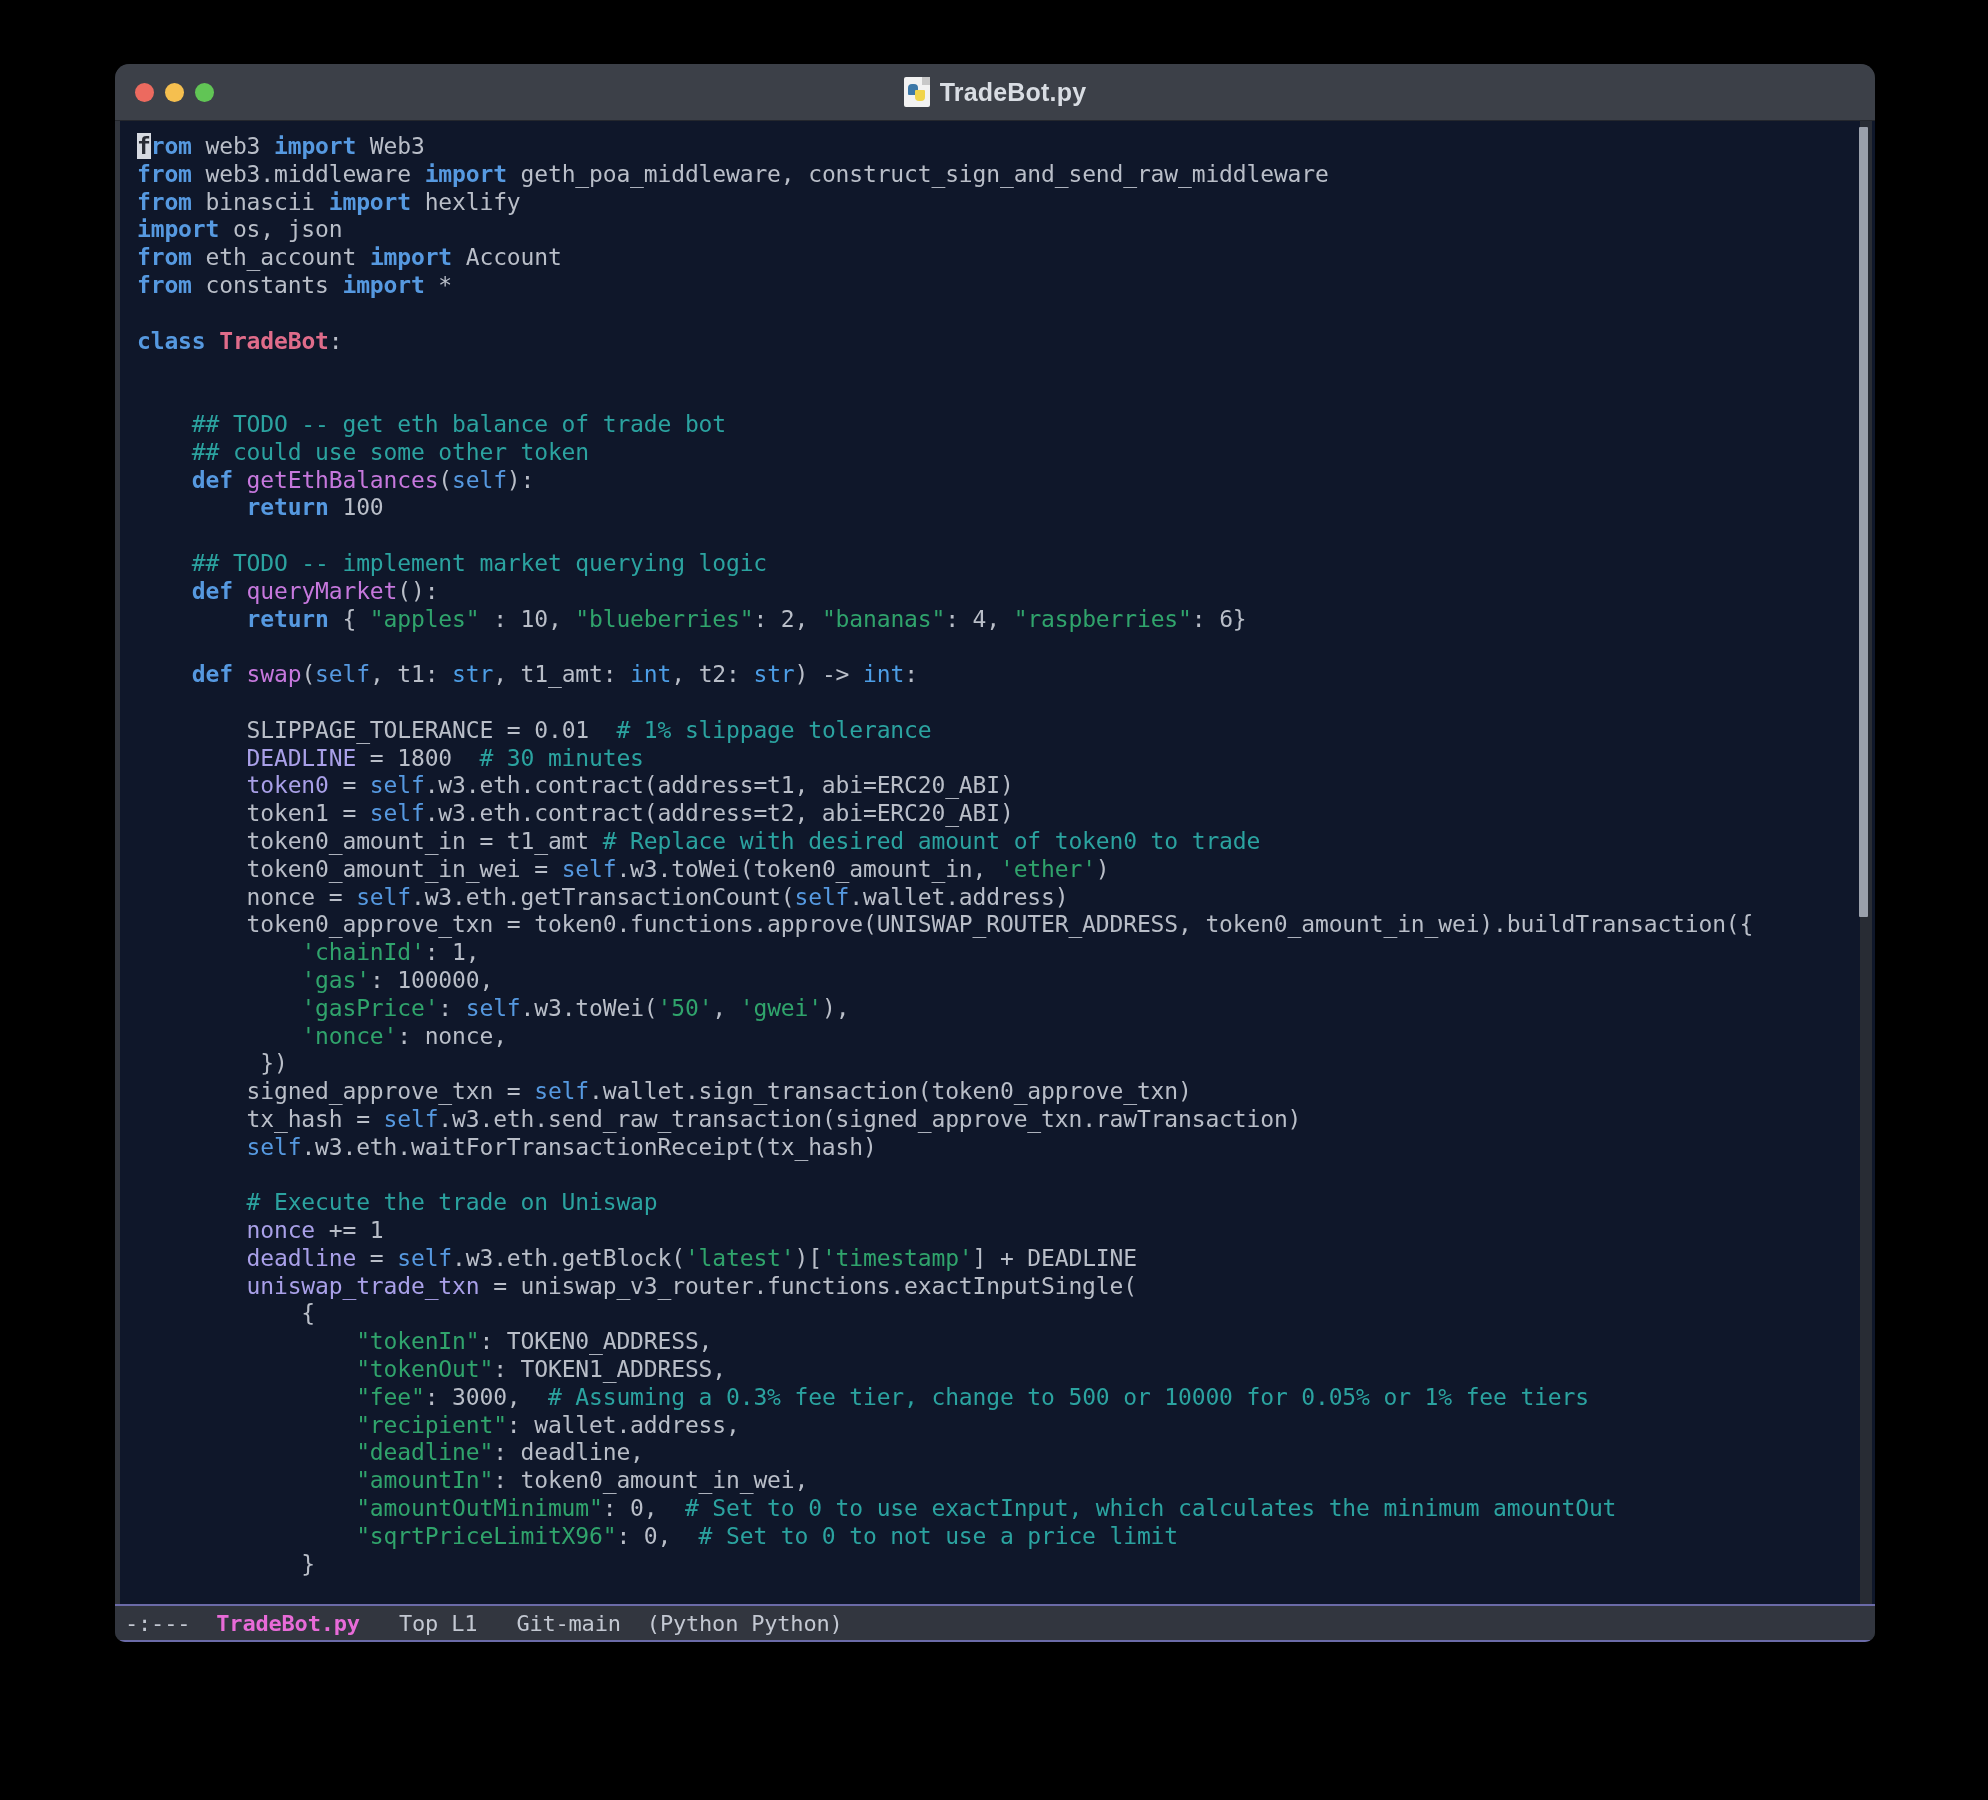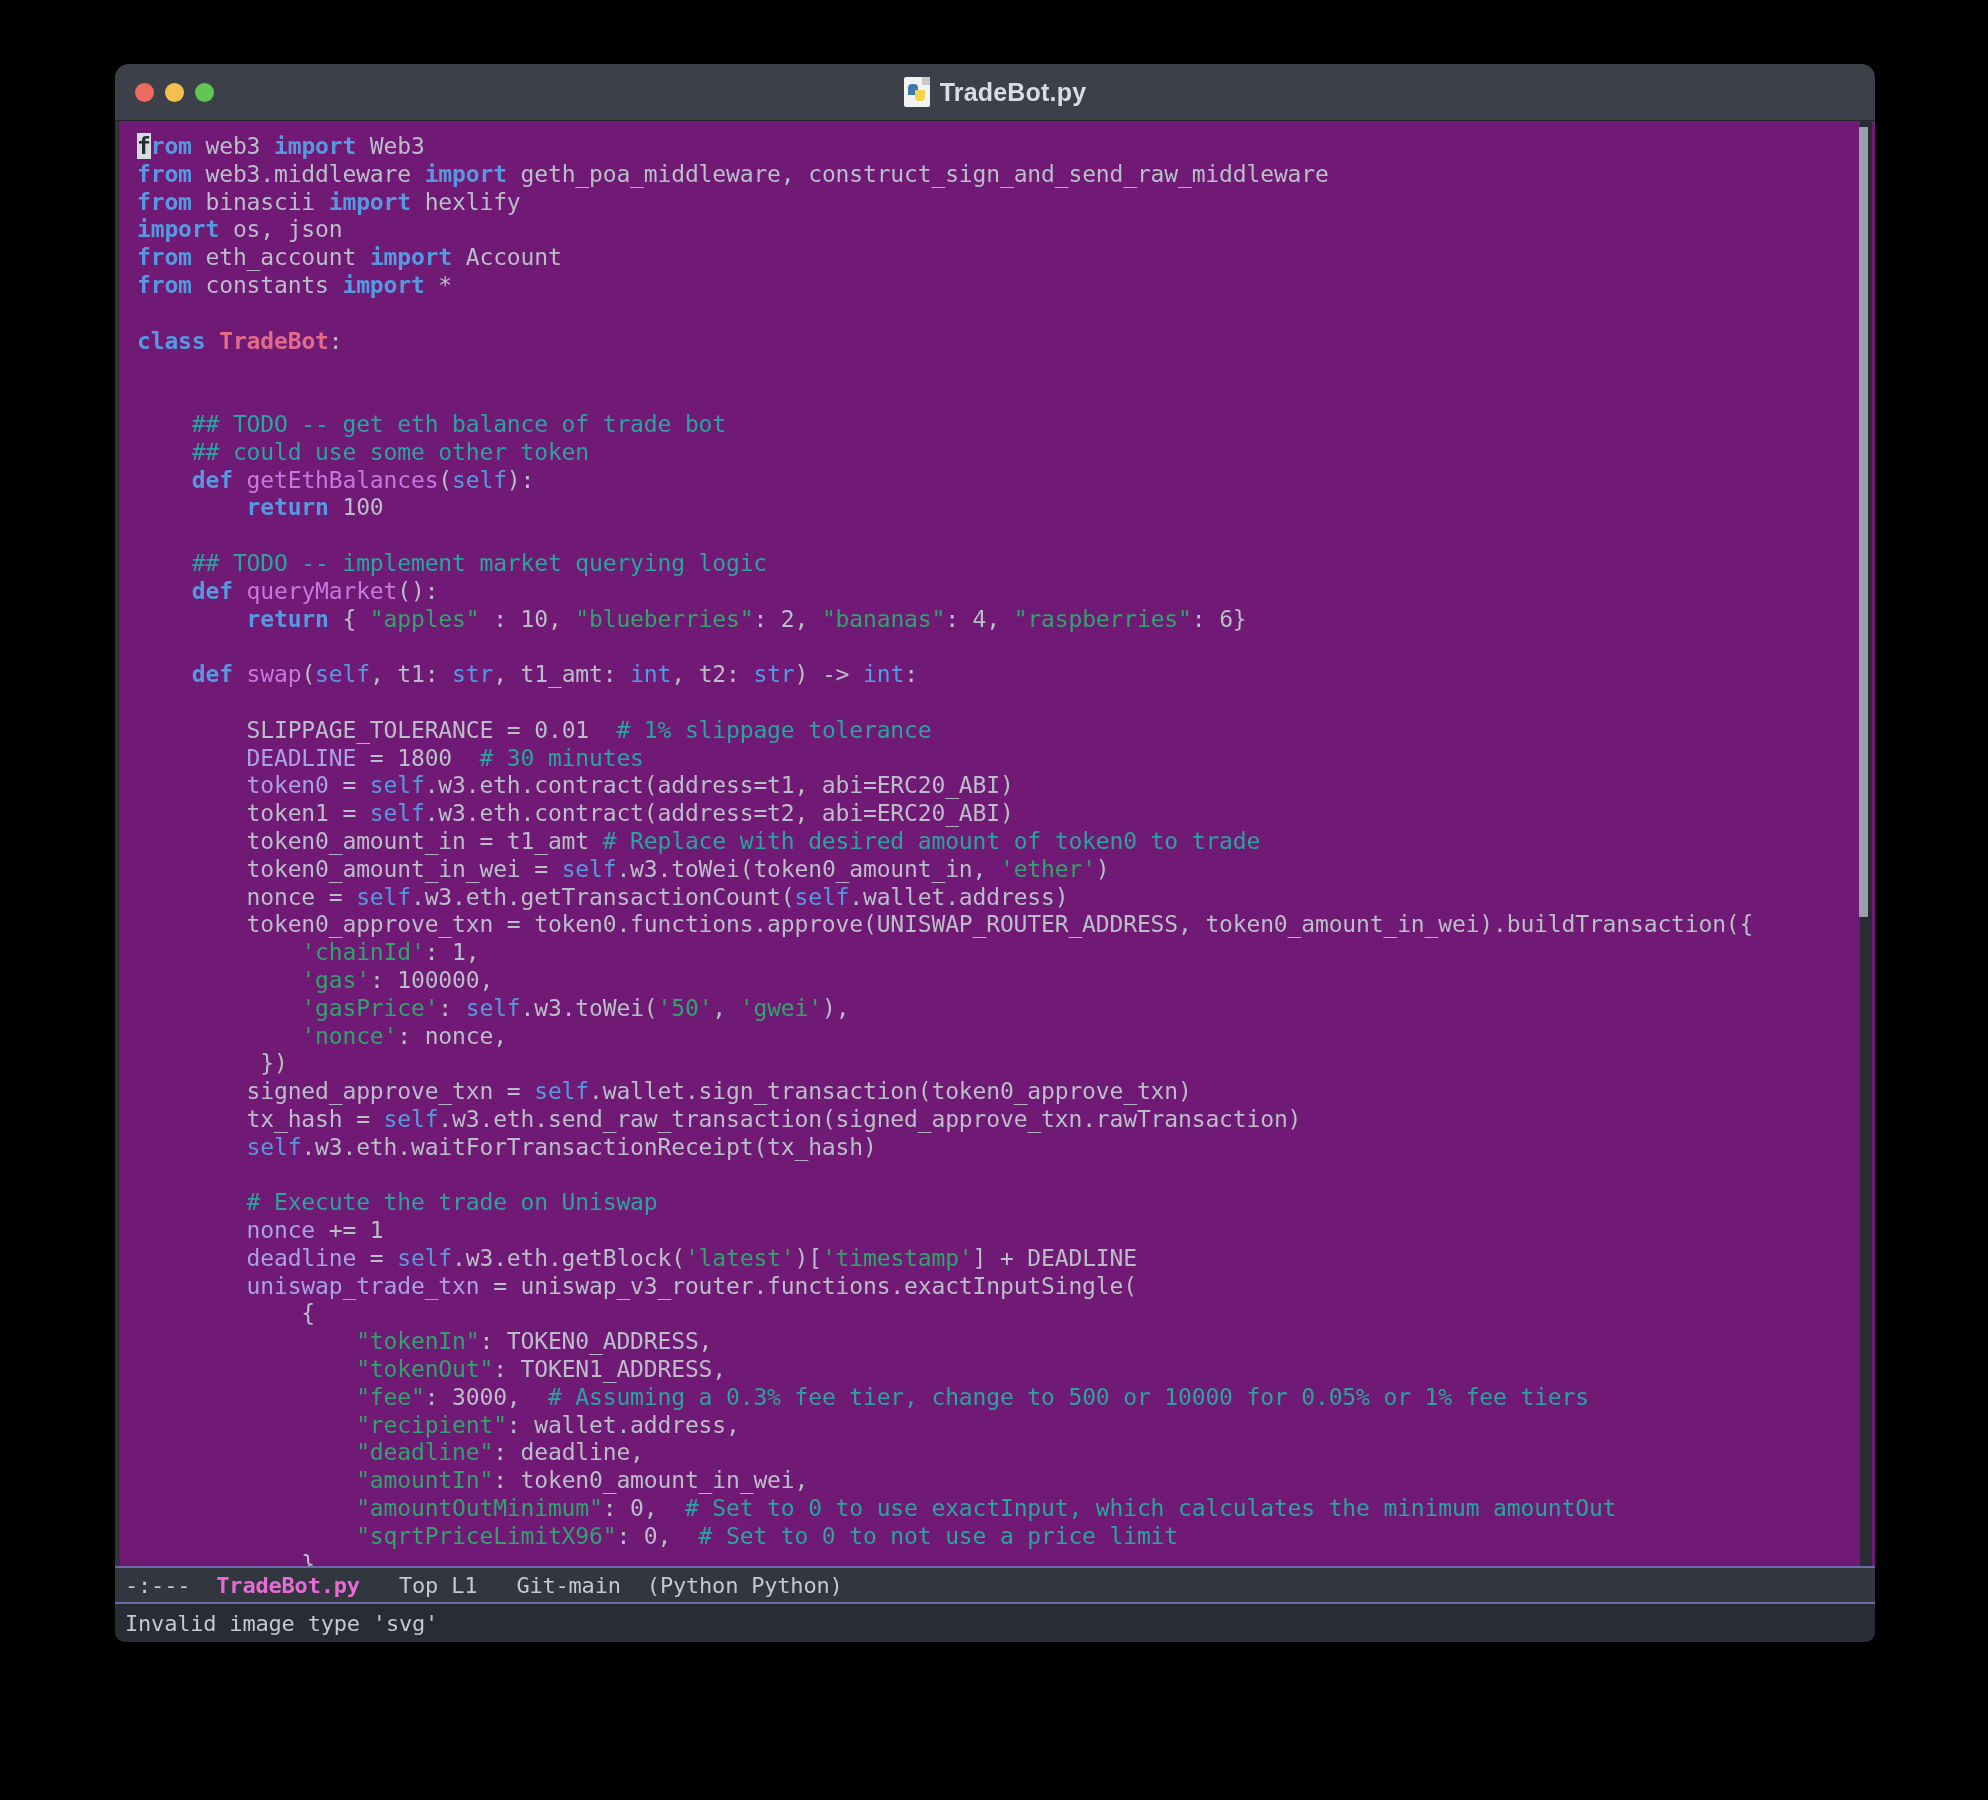--- a/index.html
+++ b/index.html
@@ -99,21 +99,21 @@
     position: absolute;
     left: 11px; top: 13px;
     width: 10px; height: 11px;
     background: #f0d44a;
     border-radius: 1px 1px 4px 4px;
   }
 
   
   #buffer {
     flex: 1;
-    background: #701a75;
+    background: #0f172a;
     position: relative;
     overflow: hidden;
   }
   #code {
     position: absolute;
     left: 0; top: 0; right: 0;
     padding: 12px 0 0 0;
     white-space: pre;
     font-family: "DejaVu Sans Mono", monospace;
     font-size: 23px;
@@ -237,17 +237,14 @@
     <span>&nbsp;&nbsp;</span>
     <span class="ml-file">TradeBot.py</span>
     <span>&nbsp;&nbsp;&nbsp;</span>
     <span>Top L1</span>
     <span>&nbsp;&nbsp;&nbsp;</span>
     <span>Git-main</span>
     <span>&nbsp;&nbsp;</span>
     <span>(Python Python)</span>
   </div>
 
-  <div id="echo">
-    <span>Invalid image type 'svg'</span>
-  </div>
 
 </div>
 
 </body></html>

